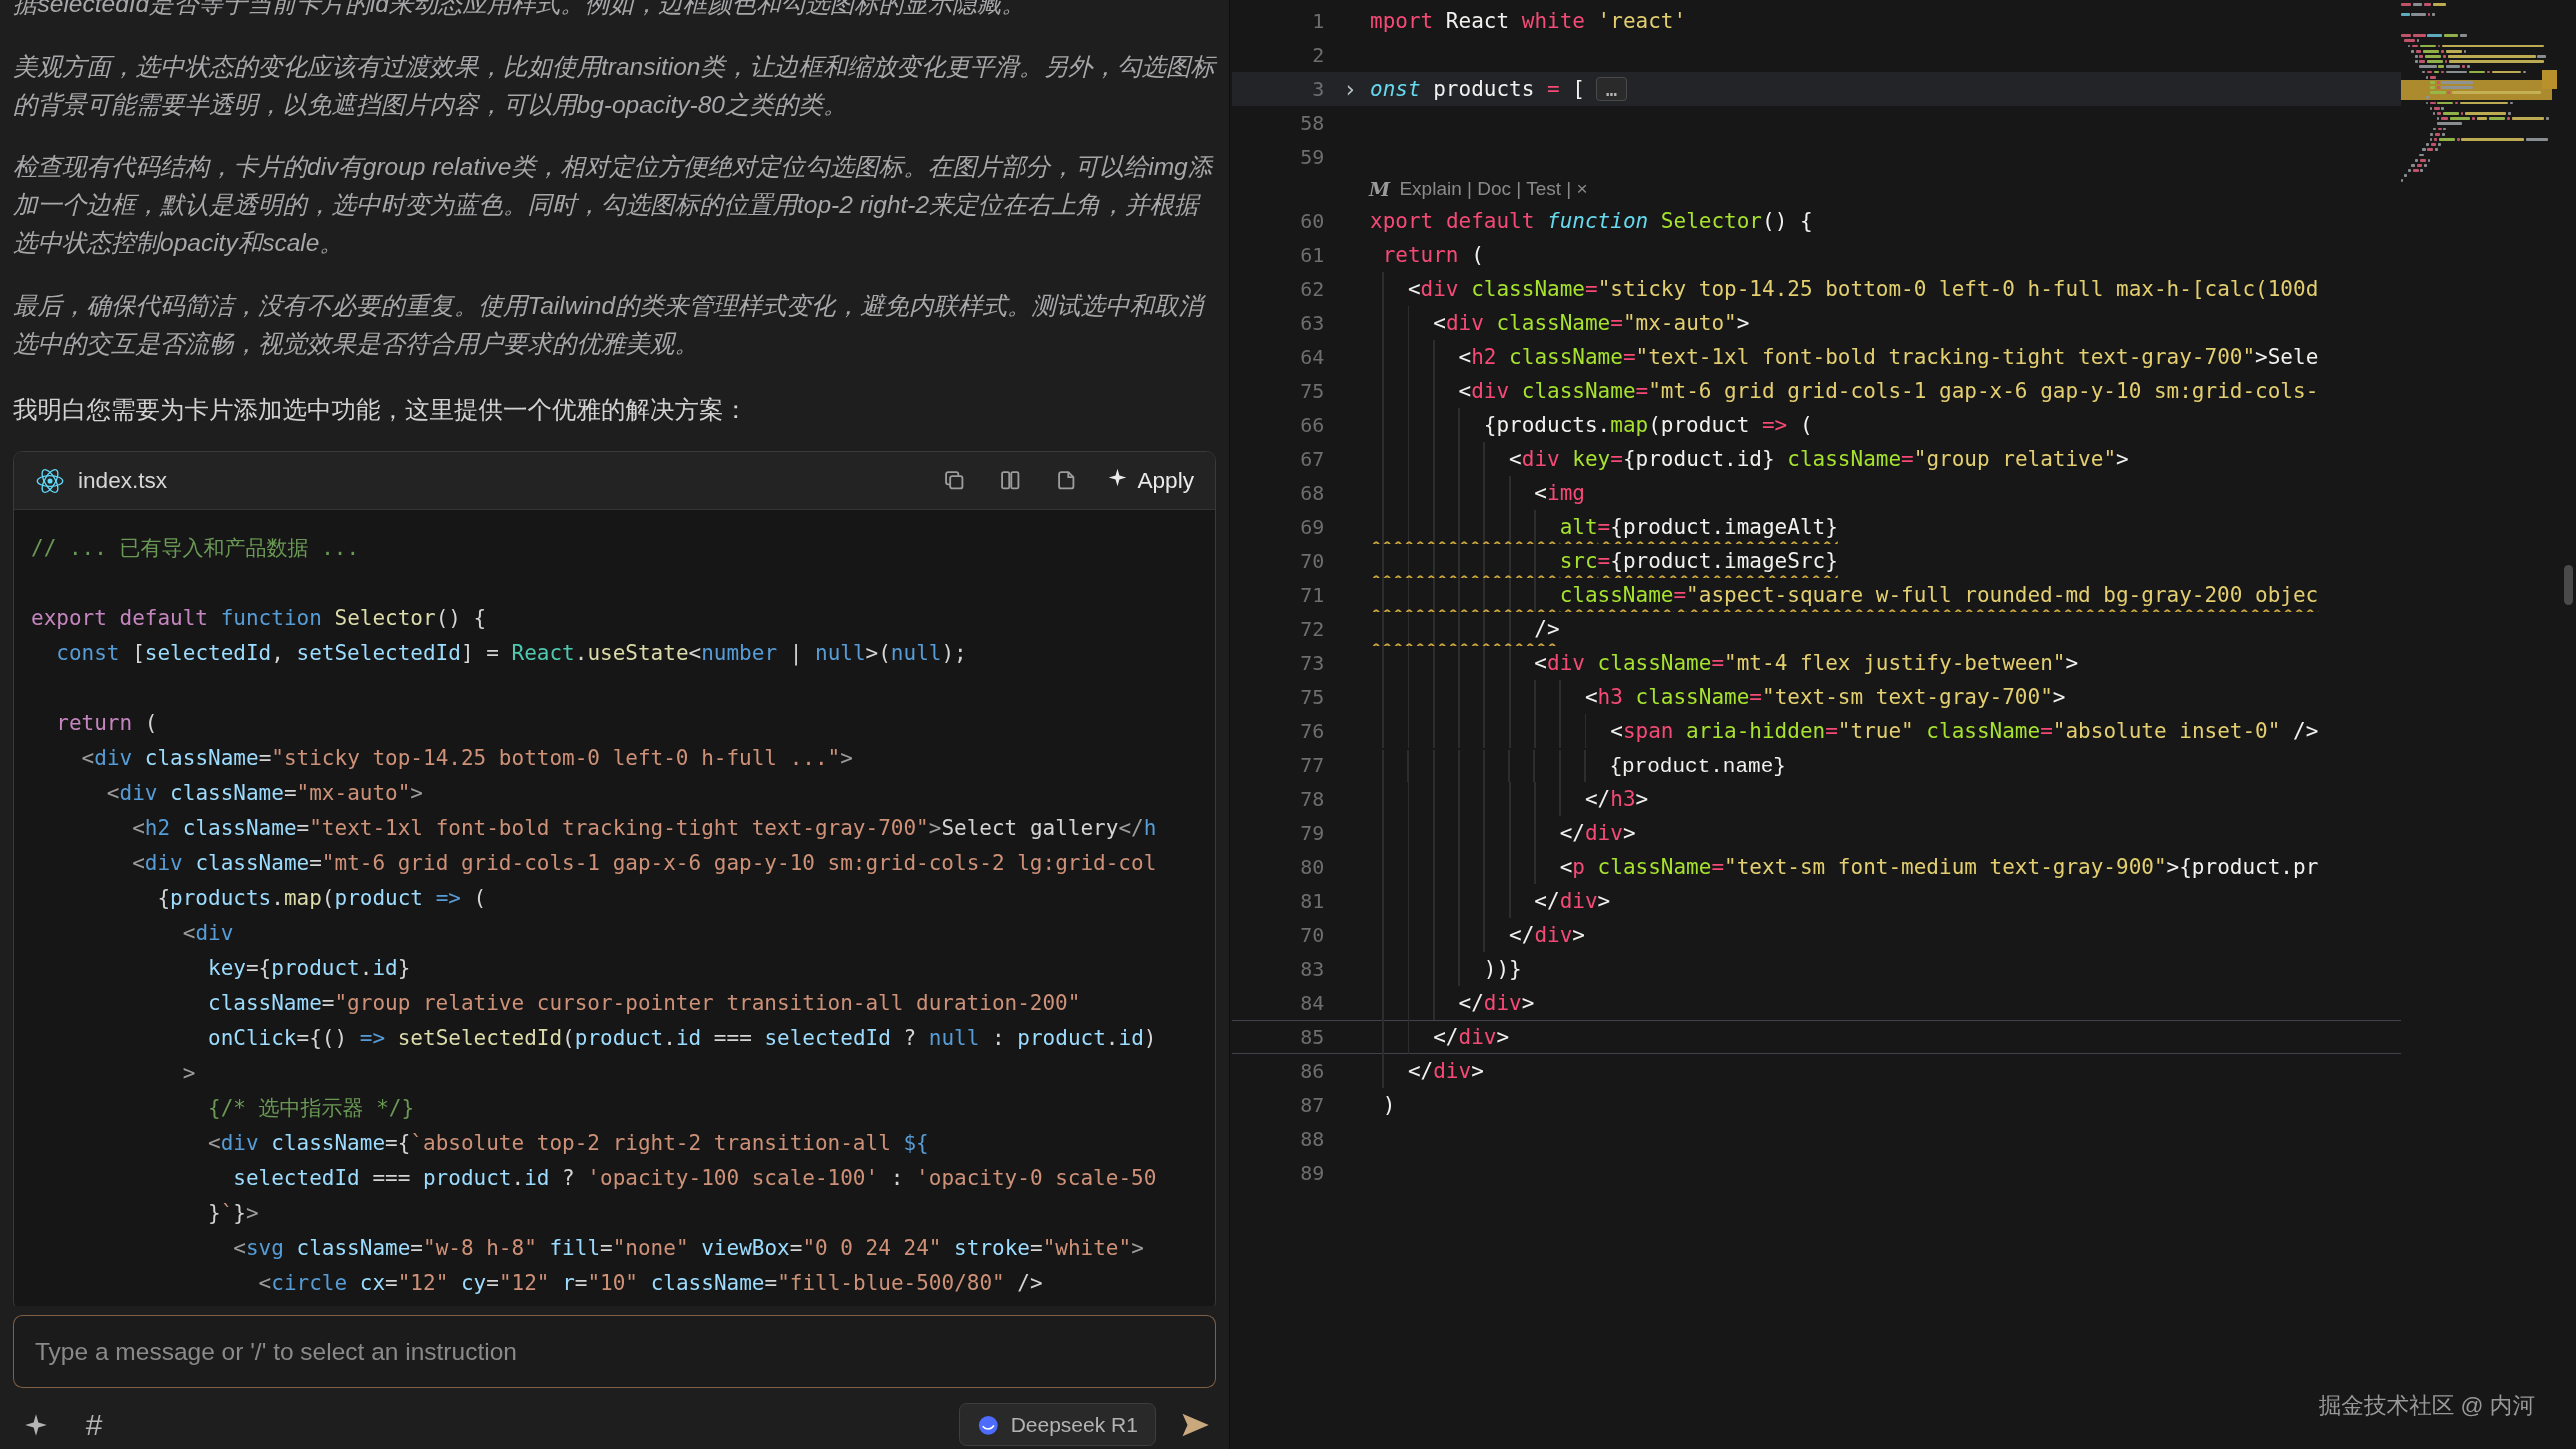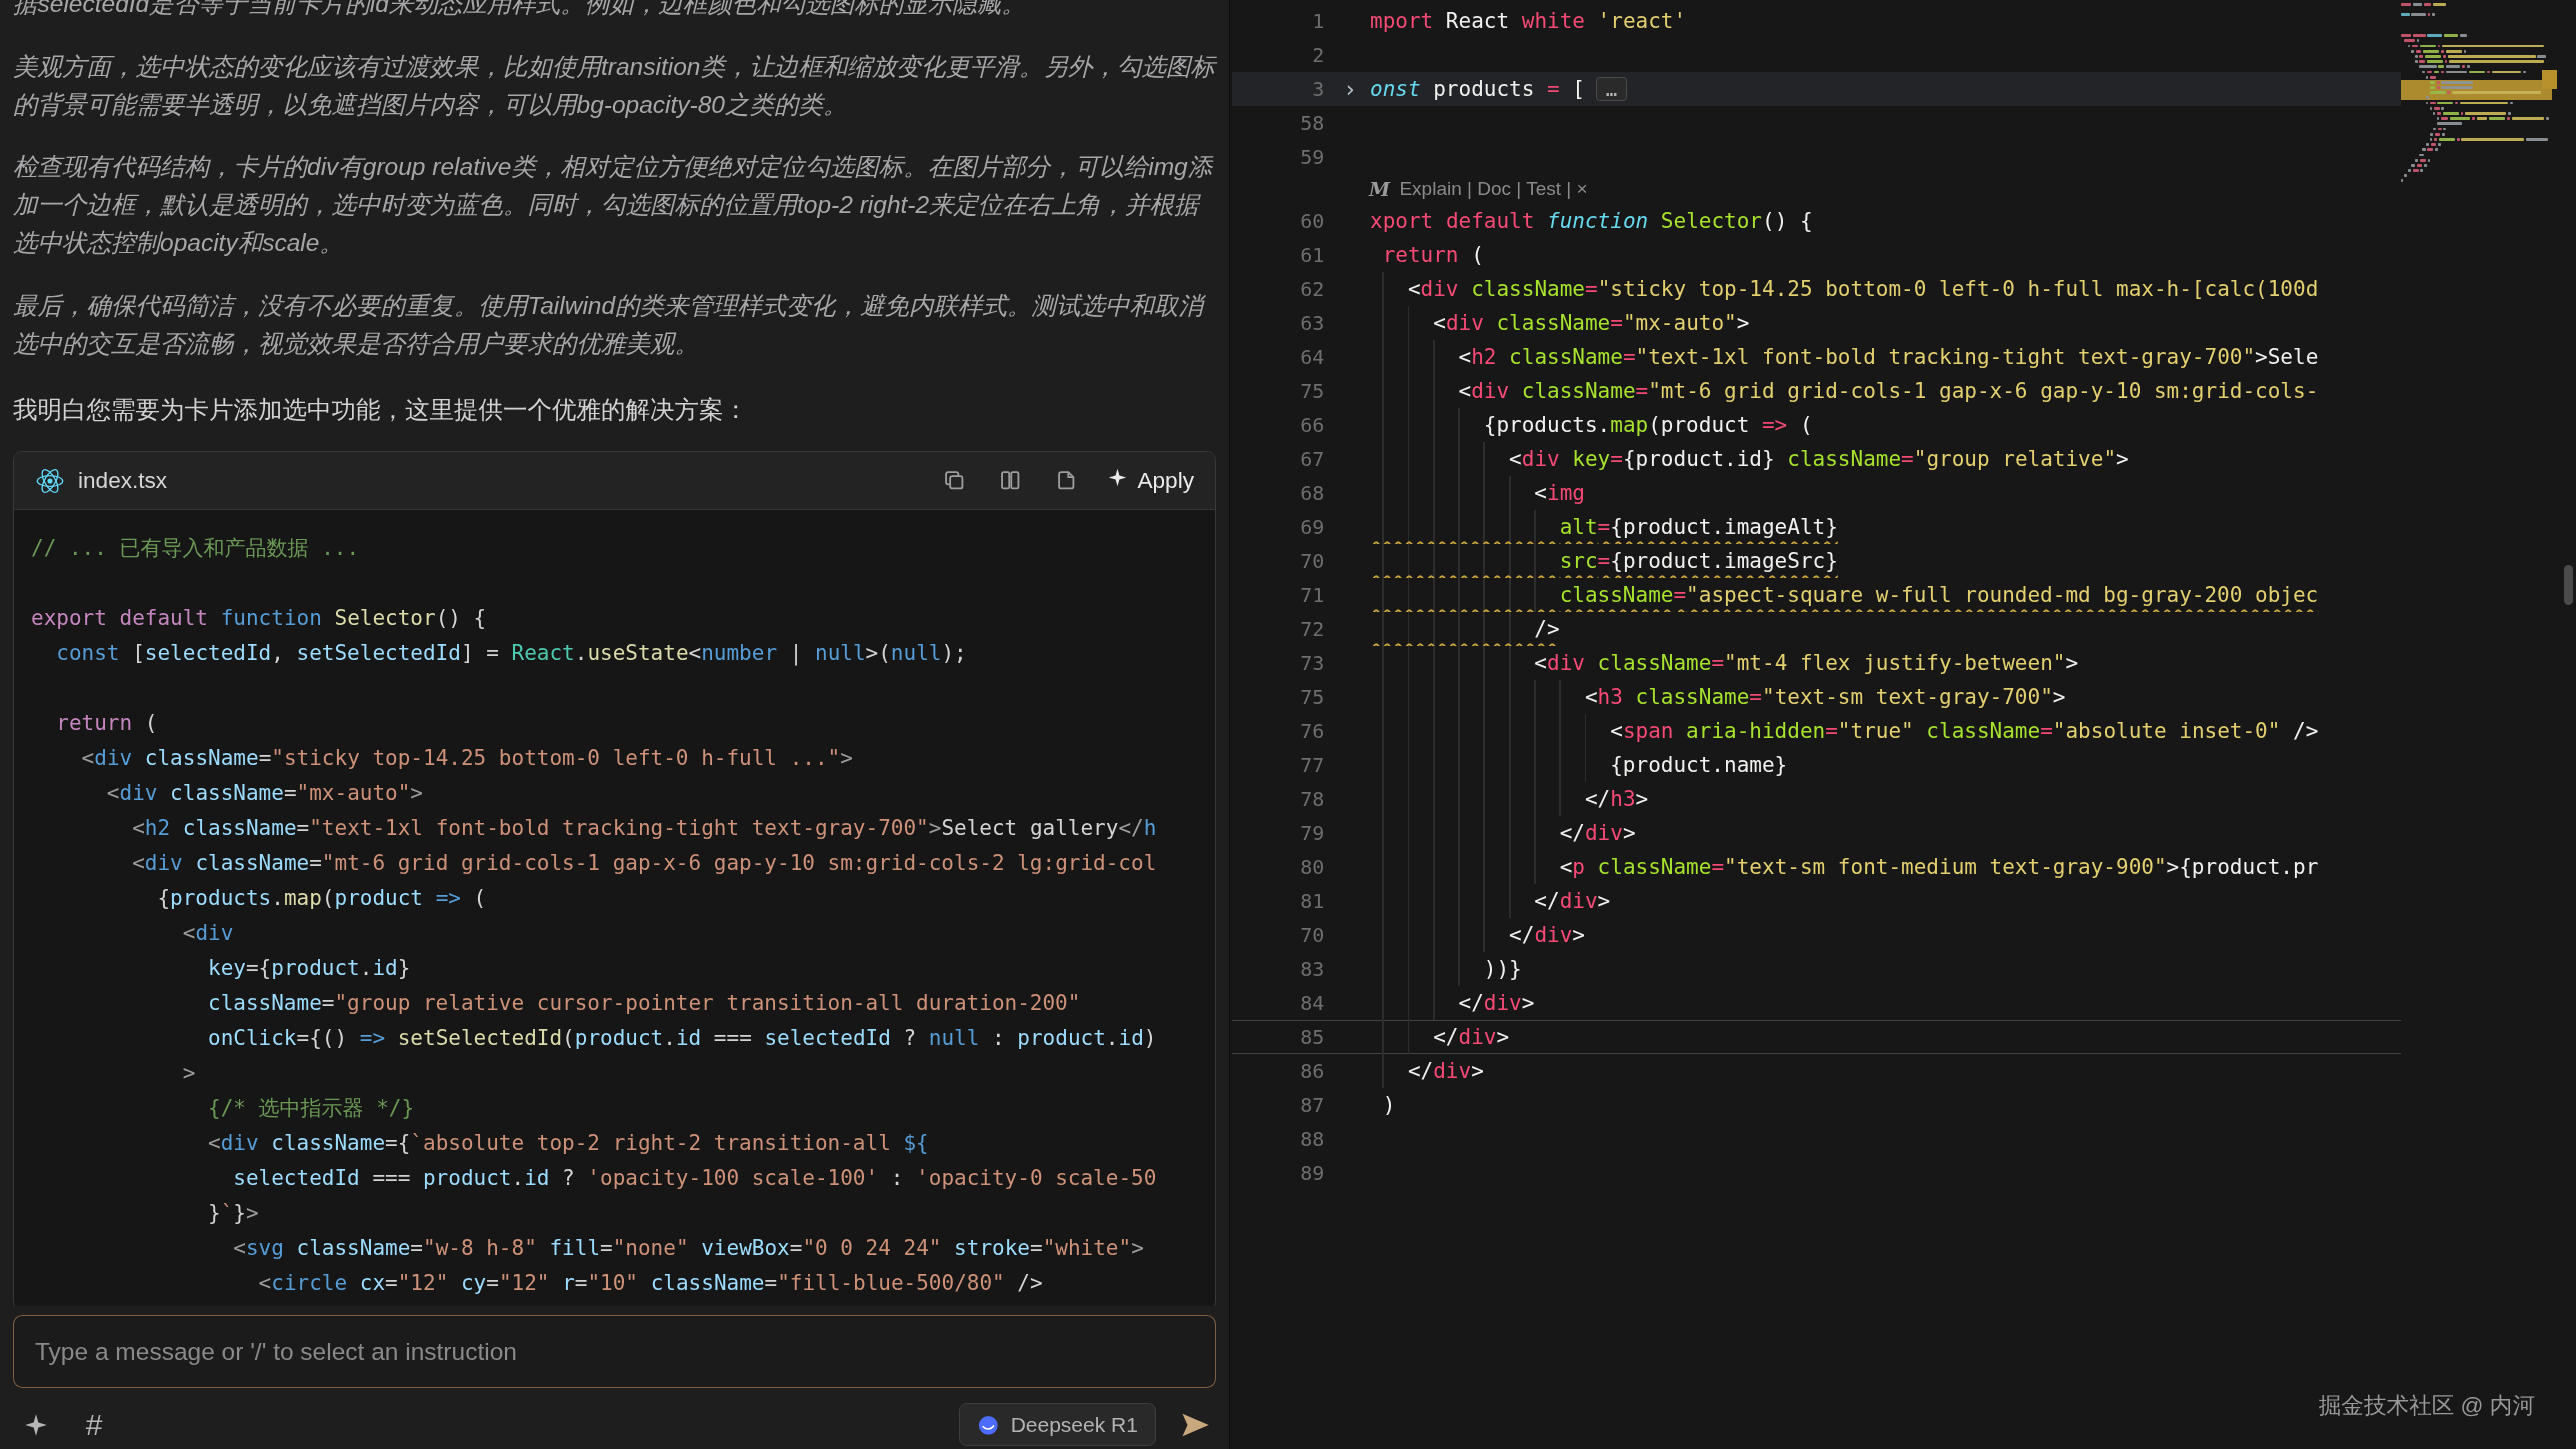--- a/index.html
+++ b/index.html
@@ -264,21 +264,21 @@
           <div class="ed-text"><span class="shift" style="background-image: repeating-linear-gradient(to right, rgb(45, 45, 45) 0px, rgb(45, 45, 45) 1.9px, transparent 1.9px, transparent 2ch); background-size: 18ch 100%; background-repeat: no-repeat;"><span class="m-pln">                  &lt;</span><span class="m-tag">h3</span><span class="m-pln"> </span><span class="m-attr">className</span><span class="m-kw">=</span><span class="m-str">"text-sm text-gray-700"</span><span class="m-pln">&gt;</span></span></div>
         </div>
         <div class="ed-row">
           <span class="ed-num">76</span>
           <span class="ed-fold"></span>
           <div class="ed-text"><span class="shift" style="background-image: repeating-linear-gradient(to right, rgb(45, 45, 45) 0px, rgb(45, 45, 45) 1.9px, transparent 1.9px, transparent 2ch); background-size: 20ch 100%; background-repeat: no-repeat;"><span class="m-pln">                    &lt;</span><span class="m-tag">span</span><span class="m-pln"> </span><span class="m-attr">aria-hidden</span><span class="m-kw">=</span><span class="m-str">"true"</span><span class="m-pln"> </span><span class="m-attr">className</span><span class="m-kw">=</span><span class="m-str">"absolute inset-0"</span><span class="m-pln"> /&gt;</span></span></div>
         </div>
         <div class="ed-row">
           <span class="ed-num">77</span>
           <span class="ed-fold"></span>
-          <div class="ed-text"><span class="shift" style="background-image: repeating-linear-gradient(to right, rgb(45, 45, 45) 0px, rgb(45, 45, 45) 1.9px, transparent 1.9px, transparent 2ch); background-size: 20ch 100%; background-repeat: no-repeat;"><span class="m-pln">                    {product.name}</span></span></div>
+          <div class="ed-text"><span class="shift" style="background-image: repeating-linear-gradient(to right, rgb(45, 45, 45) 0px, rgb(45, 45, 45) 1.9px, transparent 1.9px, transparent 2ch); background-size: 20ch 100%; background-repeat: no-repeat; font-family: Liberation Mono, monospace;"><span class="m-pln">                    {product.name}</span></span></div>
         </div>
         <div class="ed-row">
           <span class="ed-num">78</span>
           <span class="ed-fold"></span>
           <div class="ed-text"><span class="shift" style="background-image: repeating-linear-gradient(to right, rgb(45, 45, 45) 0px, rgb(45, 45, 45) 1.9px, transparent 1.9px, transparent 2ch); background-size: 18ch 100%; background-repeat: no-repeat;"><span class="m-pln">                  &lt;/</span><span class="m-tag">h3</span><span class="m-pln">&gt;</span></span></div>
         </div>
         <div class="ed-row">
           <span class="ed-num">79</span>
           <span class="ed-fold"></span>
           <div class="ed-text"><span class="shift" style="background-image: repeating-linear-gradient(to right, rgb(45, 45, 45) 0px, rgb(45, 45, 45) 1.9px, transparent 1.9px, transparent 2ch); background-size: 16ch 100%; background-repeat: no-repeat;"><span class="m-pln">                &lt;/</span><span class="m-tag">div</span><span class="m-pln">&gt;</span></span></div>

